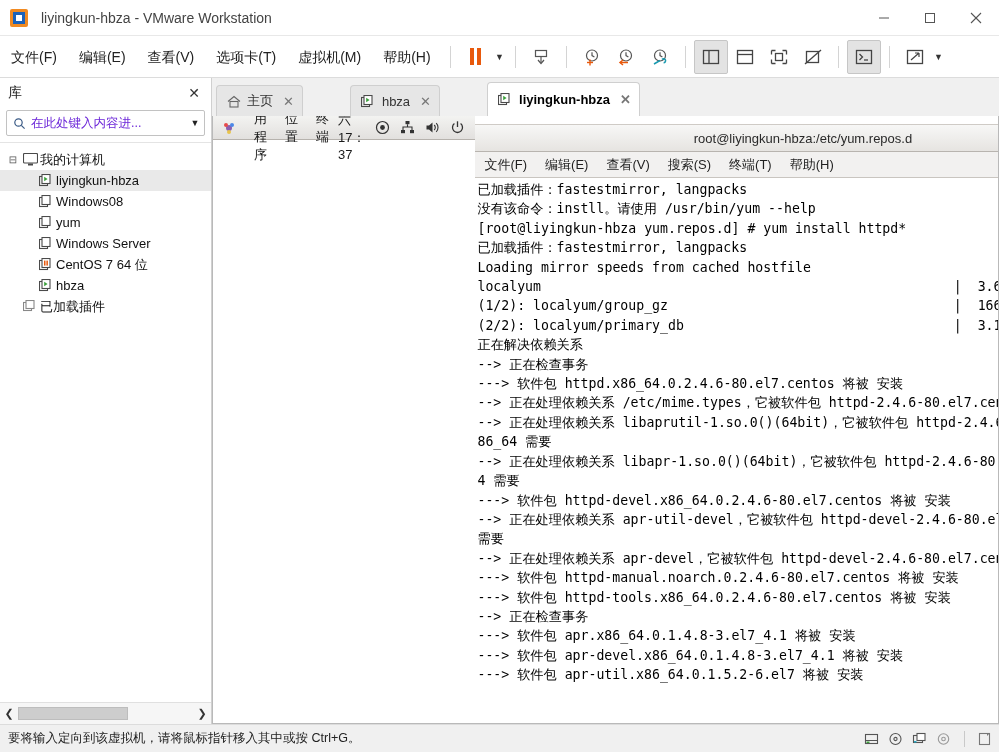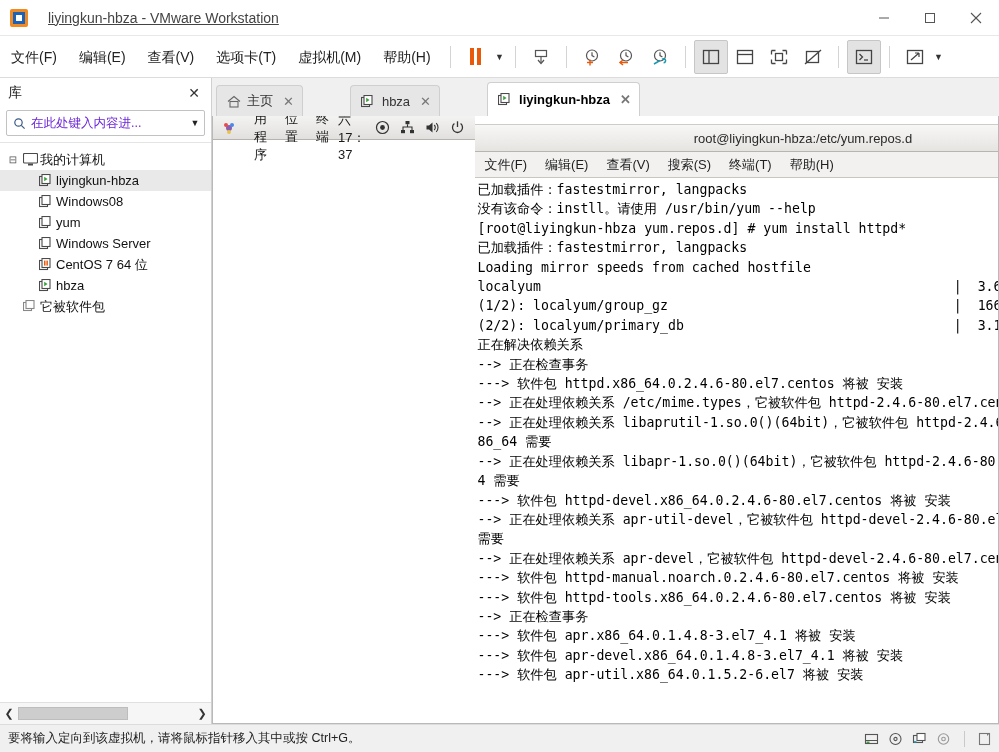--- a/index.html
+++ b/index.html
@@ -15,21 +15,21 @@
   
   .titlebar {
     height: 36px; display: flex; align-items: center;
     background: #ffffff; border-bottom: 1px solid #e8e8e8;
     flex: 0 0 36px;
   }
   .tb-logo { width: 18px; height: 18px; margin-left: 10px; position: relative; }
   .tb-logo .sq1 { position:absolute; left:0; top:0; width:18px; height:18px; background:#f18a21; border-radius:2px;}
   .tb-logo .sq2 { position:absolute; left:3px; top:3px; width:12px; height:12px; background:#1c62b9;}
   .tb-logo .sq3 { position:absolute; left:6px; top:6px; width:6px; height:6px; background:#ffffff;}
-  .tb-title { margin-left: 20px; font-size: 14px; color: #444; text-decoration: underline; }
+  .tb-title { margin-left: 13px; font-size: 14px; color: #444; }
   .tb-spacer { flex: 1; }
   .tb-btn {
     width: 46px; height: 36px; display:flex; align-items:center; justify-content:center;
     color: #555; font-size: 15px;
   }
 
   
   .menubar {
     height: 42px; display:flex; align-items:center;
     background:#fff; border-bottom: 1px solid #dcdcdc;
@@ -380,21 +380,21 @@
         </div>
 
         <div class="row">
           <span class="twisty"></span>
           <span class="ico">
             <svg width="15" height="13" viewBox="0 0 15 13">
                 <rect x="0.5" y="2.5" width="8" height="8" fill="none" stroke="#888" stroke-width="1.1"></rect>
                 <rect x="3" y="0.5" width="8" height="8" fill="#fff" stroke="#888" stroke-width="1.1"></rect>
               </svg>
           </span>
-          <span>它被软件包</span>
+          <span>已加载插件</span>
         </div>
 
       </div>
 
       <div class="sb-scroll">
         <span class="arw">❮</span>
         <span class="sb-thumb"></span>
         <span class="sb-track"></span>
         <span class="arw">❯</span>
       </div>

